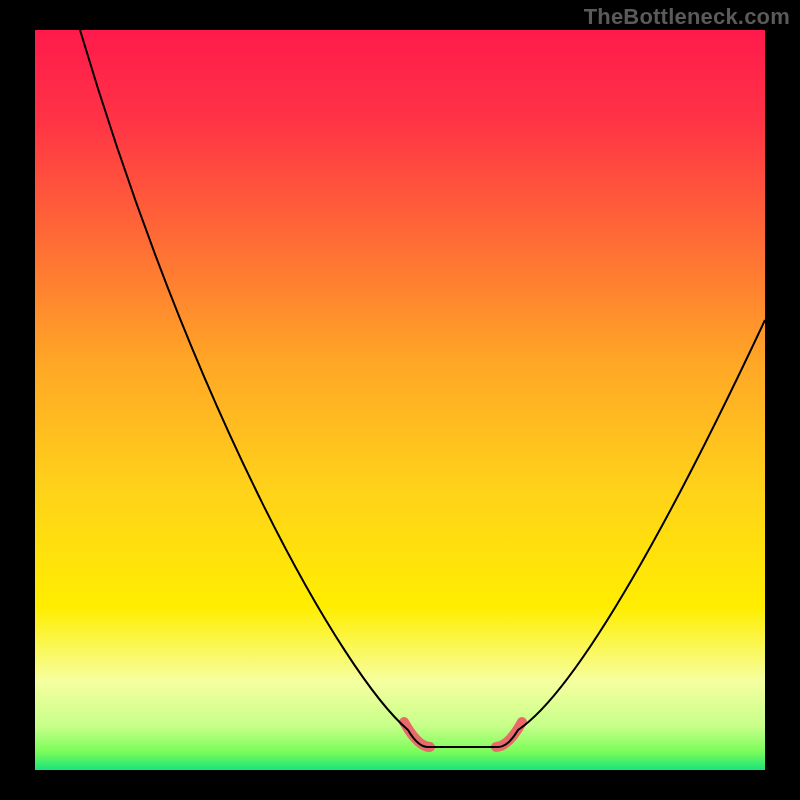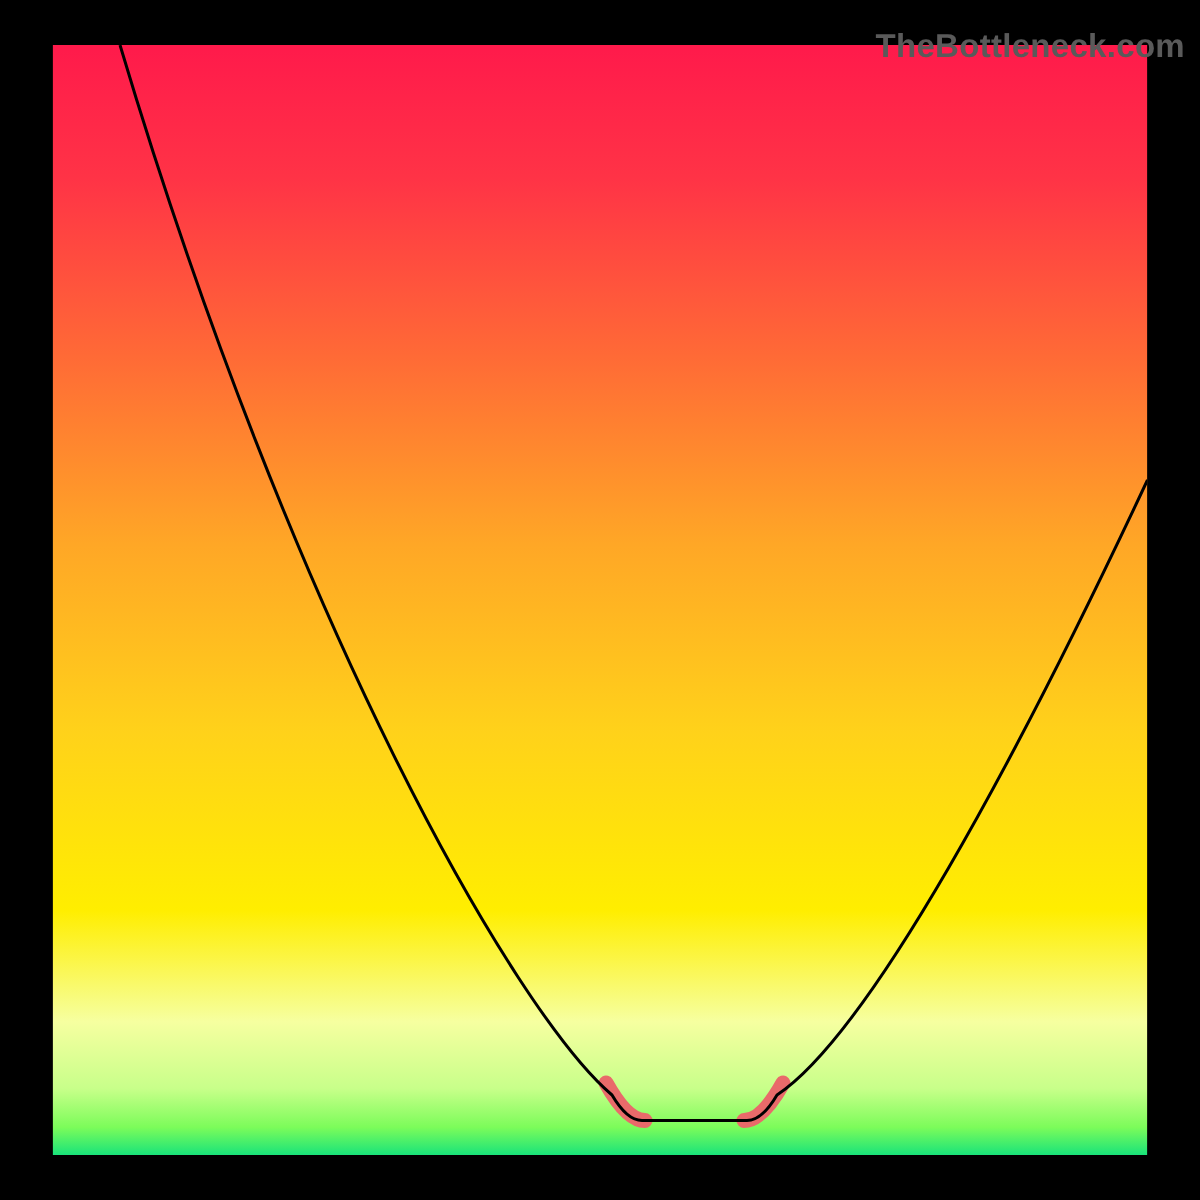--- a/index.html
+++ b/index.html
@@ -19,21 +19,20 @@
   }
   .watermark {
     position: absolute;
     top: 4px;
     right: 10px;
     color: #5a5a5a;
     font-size: 22px;
     font-weight: 600;
     letter-spacing: 0.2px;
     z-index: 10;
-    margin-top: 14px;
   }
   .plot-area {
     position: absolute;
     left: 35px;
     top: 30px;
     width: 730px;
     height: 740px;
     overflow: hidden;
   }
   .gradient-bg {

